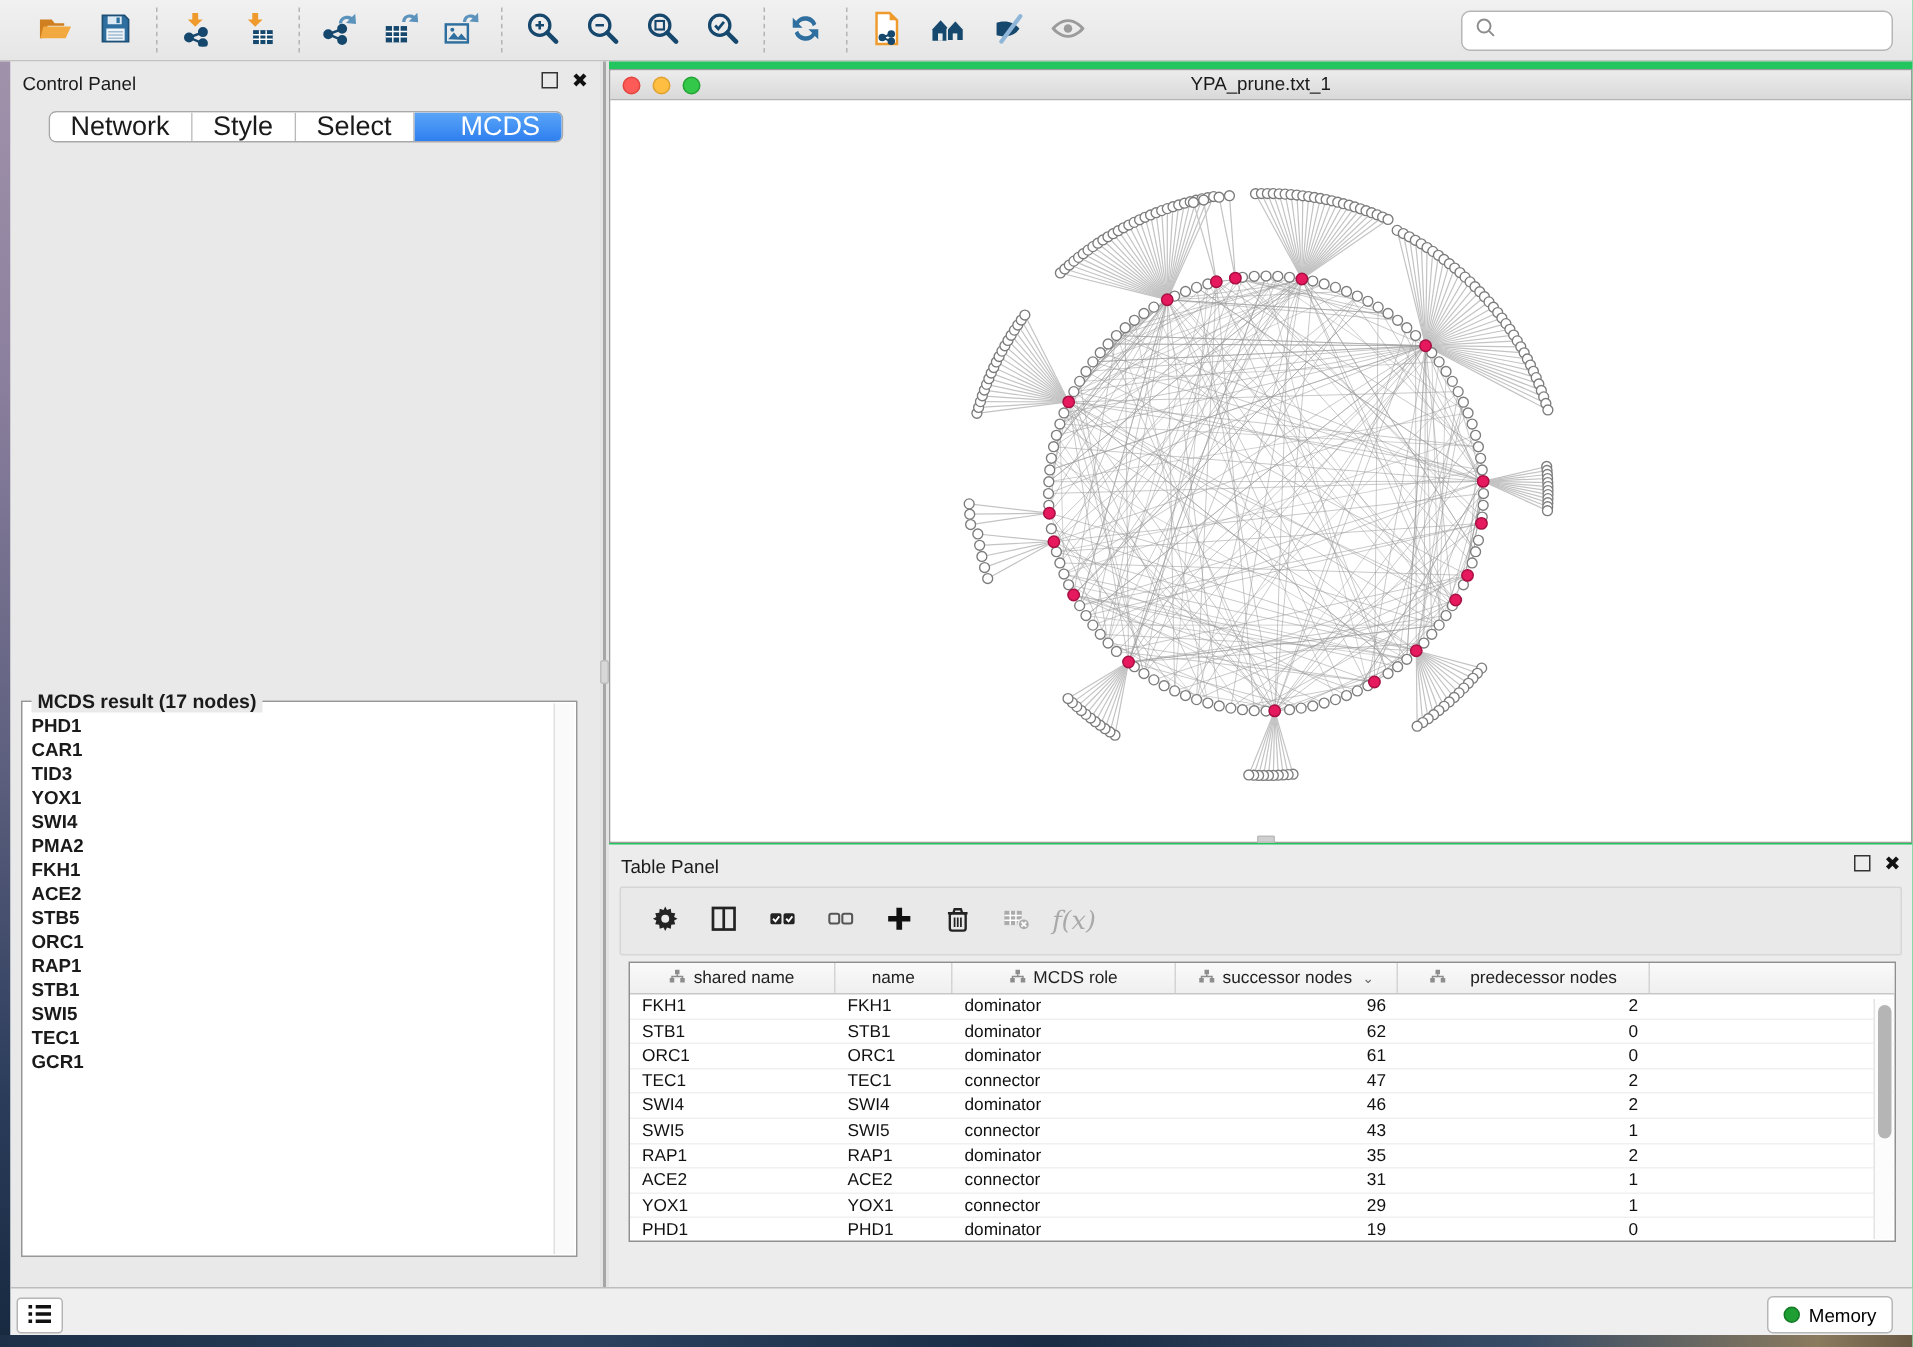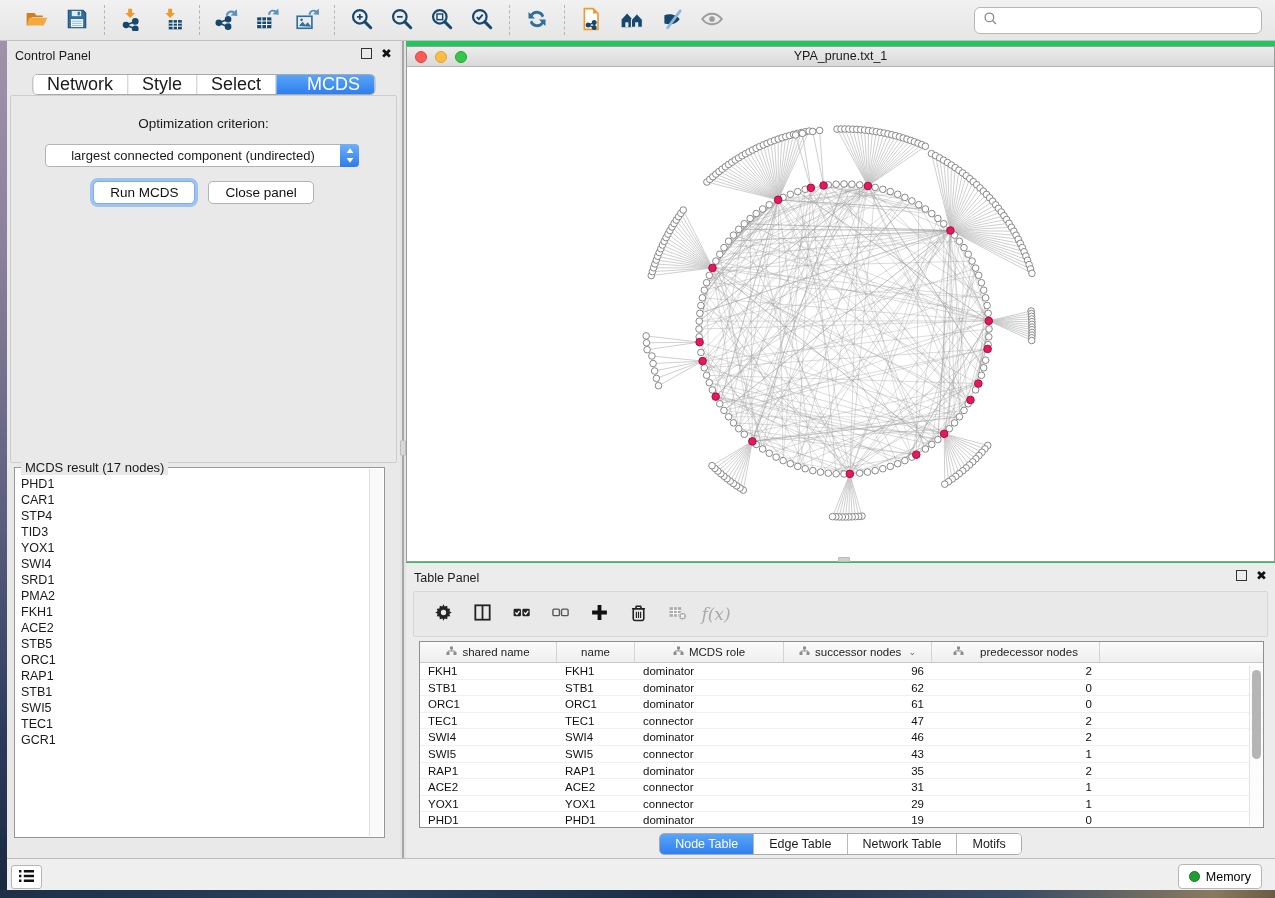--- a/index.html
+++ b/index.html
@@ -36,21 +36,21 @@
 
   .cp-content { position:absolute; left:3px; top:54px; width:387px; height:368px; border:1px solid #cdcdcd; border-radius:2px; background:#e9e9e9; }
   .opt-label { text-align:center; margin-top:20px; font-size:13.5px; }
   .dropdown { position:absolute; left:34px; top:48px; width:314px; height:23px; background:#fff; border:1px solid #b3b3b3; border-radius:4px; display:flex; align-items:center; cursor:pointer; }
   .dropdown .dd-text { flex:1; text-align:center; font-size:13px; white-space:nowrap; overflow:hidden; }
   .dropdown .stepper { width:19px; height:23px; margin:-1px -1px -1px 0; background:linear-gradient(#6fb0f9,#2e7ceb); border-radius:0 4px 4px 0; display:flex; align-items:center; justify-content:center; }
   .btn-row { position:absolute; left:0; top:85px; width:100%; display:flex; justify-content:center; gap:13px; }
   .mac-btn { height:23px; padding:0 16px; background:#fff; border:1px solid #b3b3b3; border-radius:5px; font-size:13.5px; cursor:pointer; font-family:inherit; color:#111; }
   .mac-btn.focused { box-shadow:0 0 0 3px rgba(110,170,245,.6); border-color:#7aaef0; }
 
-  .result-box { position:absolute; left:7px; top:426px; width:371px; height:371px; border:1px solid #979797; background:#fff; }
+  .result-box { position:absolute; left:7px; top:426px; width:371px; height:371px; border:1px solid #979797; background:#fff;font-weight:bold; }
   .result-legend { position:absolute; left:6px; top:-8px; background:#e9e9e9; padding:0 4px; font-size:13px; }
   .result-list { position:absolute; inset:8px 15px 2px 6px; overflow:hidden; font-size:12.5px; line-height:16px; }
   .result-item { cursor:default; }
   .result-scroll { position:absolute; right:1px; top:1px; bottom:1px; width:14px; background:#fafafa; border-left:1px solid #e0e0e0; }
 
   
   .vsplit { position:absolute; left:400px; top:41px; width:6px; height:817px; background:#e3e3e3; }
   .vsplit .line { position:absolute; left:2px; top:0; width:2px; height:100%; background:#a6a6a6; }
   .vhandle { position:absolute; left:0; top:399px; width:6px; height:16px; background:#d7d7d7; border:1px solid #bdbdbd; border-radius:2px; cursor:col-resize; }
 
@@ -266,46 +266,28 @@
         <button class="float-btn"></button>
         <button class="close-btn">✖</button>
       </span>
     </div>
     <div class="seg-tabs" id="cp-tabs">
         <button class="seg-tab">Network</button>
         <button class="seg-tab">Style</button>
         <button class="seg-tab">Select</button>
         <button class="seg-tab active">MCDS</button>
       </div>
-    <div class="cp-content">
-      <div class="opt-label">Optimization criterion:</div>
-      <div class="dropdown">
-        <span class="dd-text">largest connected component (undirected)</span>
-        <span class="stepper">
-          <svg viewBox="0 0 10 17" width="10" height="17">
-              <path d="M5 1.2L8.4 6H1.6z" fill="#fff"></path>
-              <path d="M5 15.8L1.6 11h6.8z" fill="#fff"></path>
-            </svg>
-        </span>
-      </div>
-      <div class="btn-row">
-        <button class="mac-btn focused">Run MCDS</button>
-        <button class="mac-btn">Close panel</button>
-      </div>
-    </div>
     <div class="result-box">
       <span class="result-legend">MCDS result (17 nodes)</span>
       <div class="result-list" id="mcds-list">
           <div class="result-item">PHD1</div>
           <div class="result-item">CAR1</div>
-          <div class="result-item">STP4</div>
           <div class="result-item">TID3</div>
           <div class="result-item">YOX1</div>
           <div class="result-item">SWI4</div>
-          <div class="result-item">SRD1</div>
           <div class="result-item">PMA2</div>
           <div class="result-item">FKH1</div>
           <div class="result-item">ACE2</div>
           <div class="result-item">STB5</div>
           <div class="result-item">ORC1</div>
           <div class="result-item">RAP1</div>
           <div class="result-item">STB1</div>
           <div class="result-item">SWI5</div>
           <div class="result-item">TEC1</div>
           <div class="result-item">GCR1</div>
@@ -1251,28 +1233,20 @@
               <div class="g-cell" style="width: 78px;">PHD1</div>
               <div class="g-cell" style="width: 149px;">dominator</div>
               <div class="g-cell num" style="width: 148px;">19</div>
               <div class="g-cell num" style="width: 168px;">0</div>
             </div>
           </div>
         <div class="grid-vscroll">
           <div class="grid-vthumb"></div>
         </div>
       </div>
-      <div class="table-tabs">
-        <div class="seg-tabs2" id="table-tabs-group">
-            <button class="seg-tab2 active">Node Table</button>
-            <button class="seg-tab2">Edge Table</button>
-            <button class="seg-tab2">Network Table</button>
-            <button class="seg-tab2">Motifs</button>
-          </div>
-      </div>
     </div>
   </div>
 
   <div class="status-bar">
     <button class="list-btn">
       <span>
         <svg viewBox="0 0 19 14" width="19" height="14">
             <path d="M2 2.2h2.4M2 7h2.4M2 11.8h2.4" stroke="#111" stroke-width="2.4"></path>
             <path d="M6.8 2.2H17M6.8 7H17M6.8 11.8H17" stroke="#111" stroke-width="2.4"></path>
           </svg>

